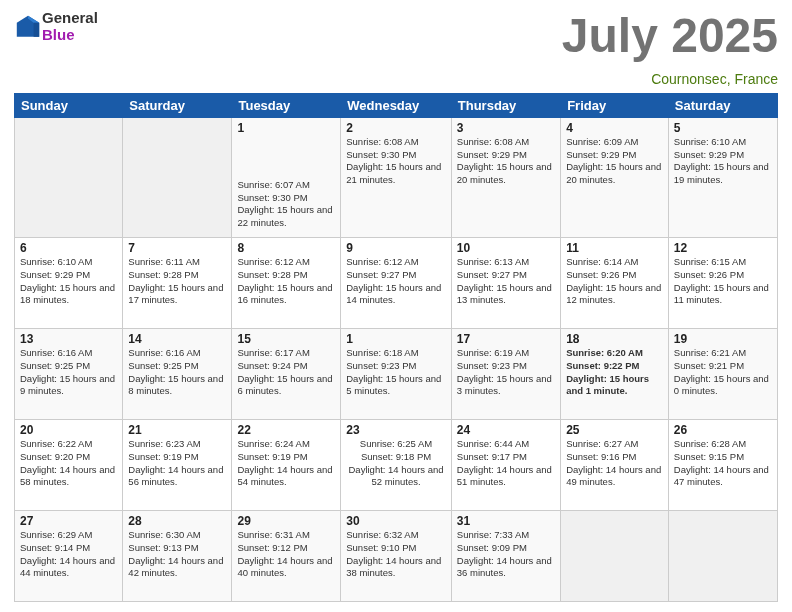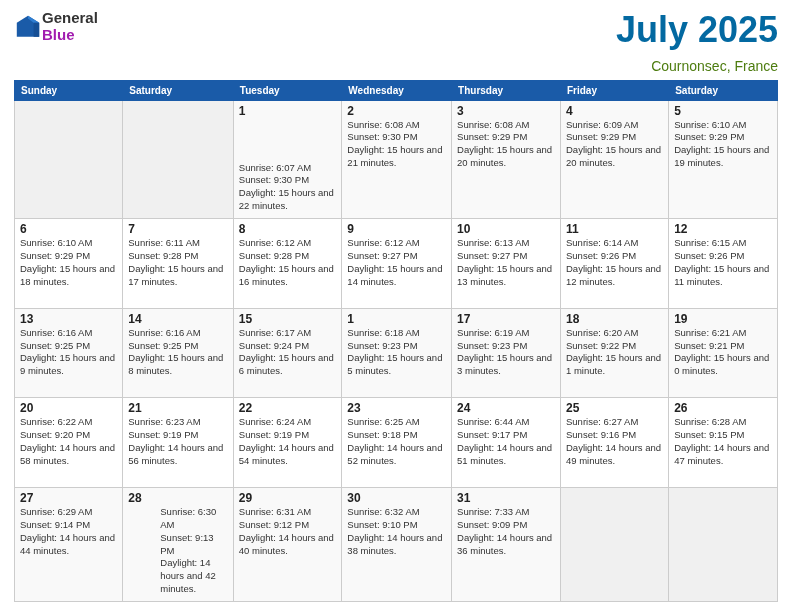--- a/index.html
+++ b/index.html
@@ -43,39 +43,39 @@
       color: #a21caf;
     }
     .logo-icon {
       width: 28px;
       height: 28px;
     }
     .title-block {
       text-align: right;
     }
     .month-title {
-      font-size: 36px;
-      font-weight: bold;
-      color: #0369a1;
+      font-size: 48px;
+      font-weight: bold;
+      color: #737373;
       line-height: 1.1;
     }
     .location-title {
       font-size: 14px;
       color: #4d7c0f;
       margin-top: 8px;
     }
     .calendar {
       width: 100%;
       border-collapse: collapse;
       flex: 1;
     }
     .calendar thead tr th {
       background-color: #1a5ba8;
       color: #fff;
-      font-size: 10px;
+      font-size: 13px;
       font-weight: bold;
       padding: 4px 6px;
       text-align: left;
       border: 1px solid #1a5ba8;
     }
     .calendar tbody tr td {
       border: 1px solid #ccc;
       vertical-align: top;
       padding: 3px 5px;
       width: 113px;
@@ -243,21 +243,21 @@
 Daylight: 15 hours and 5 minutes.</div>
           </td>
           <td>
             <span class="day-number">17</span>
             <div class="day-info" style="white-space: pre-line;">Sunrise: 6:19 AM
 Sunset: 9:23 PM
 Daylight: 15 hours and 3 minutes.</div>
           </td>
           <td>
             <span class="day-number">18</span>
-            <div class="day-info" style="white-space: pre-line;">Sunrise: 6:20 AM
+            <div class="day-info" style="white-space: pre-line; font-weight: bold;">Sunrise: 6:20 AM
 Sunset: 9:22 PM
 Daylight: 15 hours and 1 minute.</div>
           </td>
           <td>
             <span class="day-number">19</span>
             <div class="day-info" style="white-space: pre-line;">Sunrise: 6:21 AM
 Sunset: 9:21 PM
 Daylight: 15 hours and 0 minutes.</div>
           </td>
         </tr>
@@ -275,21 +275,21 @@
 Daylight: 14 hours and 56 minutes.</div>
           </td>
           <td>
             <span class="day-number">22</span>
             <div class="day-info" style="white-space: pre-line;">Sunrise: 6:24 AM
 Sunset: 9:19 PM
 Daylight: 14 hours and 54 minutes.</div>
           </td>
           <td>
             <span class="day-number">23</span>
-            <div class="day-info" style="white-space: pre-line;">Sunrise: 6:25 AM
+            <div class="day-info" style="white-space: pre-line; text-align: center;">Sunrise: 6:25 AM
 Sunset: 9:18 PM
 Daylight: 14 hours and 52 minutes.</div>
           </td>
           <td>
             <span class="day-number">24</span>
             <div class="day-info" style="white-space: pre-line;">Sunrise: 6:44 AM
 Sunset: 9:17 PM
 Daylight: 14 hours and 51 minutes.</div>
           </td>
           <td>
@@ -307,21 +307,21 @@
         </tr>
         <tr>
           <td>
             <span class="day-number">27</span>
             <div class="day-info" style="white-space: pre-line;">Sunrise: 6:29 AM
 Sunset: 9:14 PM
 Daylight: 14 hours and 44 minutes.</div>
           </td>
           <td>
             <span class="day-number">28</span>
-            <div class="day-info" style="white-space: pre-line; margin-left: 32px;">Sunrise: 6:30 AM
+            <div class="day-info" style="white-space: pre-line;">Sunrise: 6:30 AM
 Sunset: 9:13 PM
 Daylight: 14 hours and 42 minutes.</div>
           </td>
           <td>
             <span class="day-number">29</span>
             <div class="day-info" style="white-space: pre-line;">Sunrise: 6:31 AM
 Sunset: 9:12 PM
 Daylight: 14 hours and 40 minutes.</div>
           </td>
           <td>

